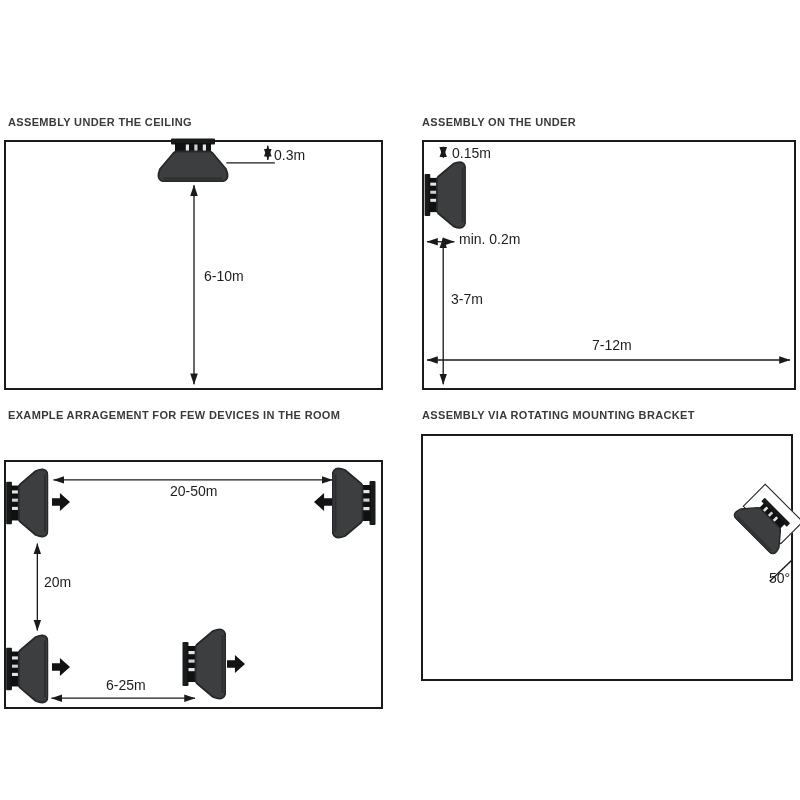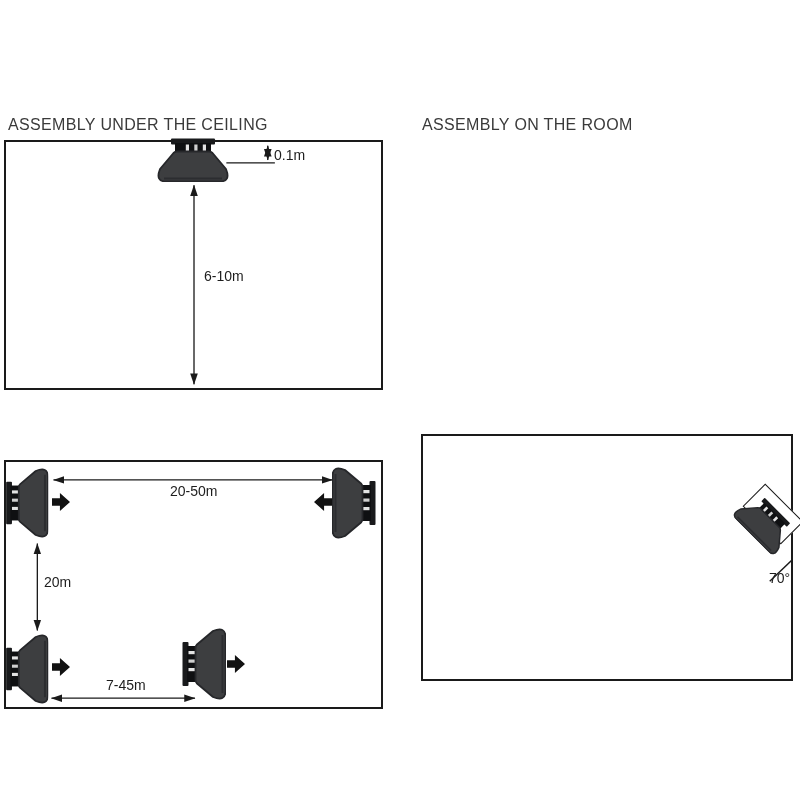--- a/index.html
+++ b/index.html
@@ -1,18 +1,18 @@
 <!DOCTYPE html>
 <html><head>
 <meta charset="utf-8">
 <style>
   html,body{margin:0;padding:0;background:#fff;}
   .canvas{position:relative;width:800px;height:800px;background:#ffffff;overflow:hidden;
           font-family:"Liberation Sans",sans-serif;}
-  .title{position:absolute;font-size:16px;font-weight:normal;color:#3a3a3a;letter-spacing:.35px;white-space:nowrap;}
+  .title{position:absolute;font-size:11px;font-weight:bold;color:#3a3a3a;letter-spacing:.35px;white-space:nowrap;}
   .box{position:absolute;border:2px solid #1a1a1a;background:#fff;}
   .overlay{position:absolute;left:0;top:0;width:100%;height:100%;}
   .dim{position:absolute;font-size:14px;color:#1d1d1d;white-space:nowrap;line-height:1.1;}
   .dev{position:absolute;width:44px;height:72px;}
   .dev svg{display:block;width:100%;height:100%;overflow:visible;}
   .flow-arrow{position:absolute;width:18px;height:20px;background:#121212;
       clip-path:polygon(0 31%,44% 31%,44% 5%,100% 50%,44% 95%,44% 69%,0 69%);}
   .flipx{transform:scaleX(-1);}
   .bracket-outline{position:absolute;width:30px;height:52px;background:#ffffff;
       border:1.5px solid #1a1a1a;transform:translate(-50%,-50%) rotate(-45deg);}
@@ -47,27 +47,52 @@
       <line x1="259" y1="3" x2="259" y2="17" stroke="#1a1a1a" stroke-width="1.3" marker-start="url(#mA1)" marker-end="url(#mA1)"></line>
       <line x1="186" y1="42" x2="186" y2="239" stroke="#1a1a1a" stroke-width="1.3" marker-start="url(#mA1)" marker-end="url(#mA1)"></line>
     </svg>
 
     <div class="dev" style="left:165px;top:-18px;transform:rotate(90deg)">
       <svg viewBox="0 0 44 72">
           <use href="#devsym"></use>
         </svg>
     </div>
 
-    <div class="dim" style="left:268px;top:6px">0.1m</div>
+    <div class="dim" style="left:268px;top:6px">0.3m</div>
     <div class="dim" style="left:198px;top:127px">6-10m</div>
   </div>
 
-  <div class="title" style="left:422px;top:116px">ASSEMBLY ON THE ROOM</div>
+  <div class="title" style="left:422px;top:116px">ASSEMBLY ON THE UNDER</div>
 
+  <div class="box" style="left:422px;top:140px;width:370px;height:246px">
+    <svg class="overlay" viewBox="0 0 366 242">
+      <defs>
+        <marker id="mA2" viewBox="0 0 9 9" refX="8.2" refY="4.5" markerWidth="9" markerHeight="9" orient="auto-start-reverse">
+          <path d="M0,1.6 L8.5,4.5 L0,7.4 Z" fill="#1a1a1a"></path>
+        </marker>
+      </defs>
+      <line x1="19" y1="4" x2="19" y2="15" stroke="#1a1a1a" stroke-width="1.3" marker-start="url(#mA2)" marker-end="url(#mA2)"></line>
+      <line x1="3" y1="98" x2="30" y2="98" stroke="#1a1a1a" stroke-width="1.3" marker-start="url(#mA2)" marker-end="url(#mA2)"></line>
+      <line x1="19" y1="94" x2="19" y2="239" stroke="#1a1a1a" stroke-width="1.3" marker-start="url(#mA2)" marker-end="url(#mA2)"></line>
+      <line x1="3" y1="215" x2="362" y2="215" stroke="#1a1a1a" stroke-width="1.3" marker-start="url(#mA2)" marker-end="url(#mA2)"></line>
+    </svg>
 
+    <div class="dev" style="left:-1px;top:17px;transform:scale(0.95)">
+      <svg viewBox="0 0 44 72">
+          <use href="#devsym"></use>
+        </svg>
+    </div>
+
+    <div class="dim" style="left:28px;top:4px">0.15m</div>
+    <div class="dim" style="left:35px;top:90px">min. 0.2m</div>
+    <div class="dim" style="left:27px;top:150px">3-7m</div>
+    <div class="dim" style="left:168px;top:196px">7-12m</div>
+  </div>
+
+  <div class="title" style="left:8px;top:409px">EXAMPLE ARRAGEMENT FOR FEW DEVICES IN THE ROOM</div>
 
   <div class="box" style="left:4px;top:460px;width:375px;height:245px">
     <svg class="overlay" viewBox="0 0 371 241">
       <defs>
         <marker id="mA3" viewBox="0 0 9 9" refX="8.2" refY="4.5" markerWidth="9" markerHeight="9" orient="auto-start-reverse">
           <path d="M0,1.6 L8.5,4.5 L0,7.4 Z" fill="#1a1a1a"></path>
         </marker>
       </defs>
       <line x1="47" y1="17" x2="323" y2="17" stroke="#1a1a1a" stroke-width="1.3" marker-start="url(#mA3)" marker-end="url(#mA3)"></line>
       <line x1="31" y1="80" x2="31" y2="166" stroke="#1a1a1a" stroke-width="1.3" marker-start="url(#mA3)" marker-end="url(#mA3)"></line>
@@ -95,33 +120,34 @@
         </svg>
     </div>
 
     <div class="flow-arrow" style="left:46px;top:30px"></div>
     <div class="flow-arrow flipx" style="left:308px;top:30px"></div>
     <div class="flow-arrow" style="left:46px;top:195px"></div>
     <div class="flow-arrow" style="left:221px;top:192px"></div>
 
     <div class="dim" style="left:164px;top:22px">20-50m</div>
     <div class="dim" style="left:38px;top:113px">20m</div>
-    <div class="dim" style="left:100px;top:216px">7-45m</div>
+    <div class="dim" style="left:100px;top:216px">6-25m</div>
   </div>
 
+  <div class="title" style="left:422px;top:409px">ASSEMBLY VIA ROTATING MOUNTING BRACKET</div>
 
   <div class="box" style="left:421px;top:434px;width:368px;height:243px">
     <svg class="overlay" viewBox="0 0 364 239">
       <line x1="343" y1="143" x2="366" y2="121" stroke="#1a1a1a" stroke-width="1.4"></line>
     </svg>
 
     <div class="bracket-outline" style="left:350px;top:78px"></div>
 
     <div class="dev" style="left:342px;top:87px;transform:translate(-50%,-50%) rotate(-45deg) scale(-0.82,0.82)">
       <svg viewBox="0 0 44 72">
           <use href="#devsym"></use>
         </svg>
     </div>
 
-    <div class="dim" style="left:346px;top:135px">70°</div>
+    <div class="dim" style="left:346px;top:135px">50°</div>
   </div>
 
 </div>
 
 </body></html>

